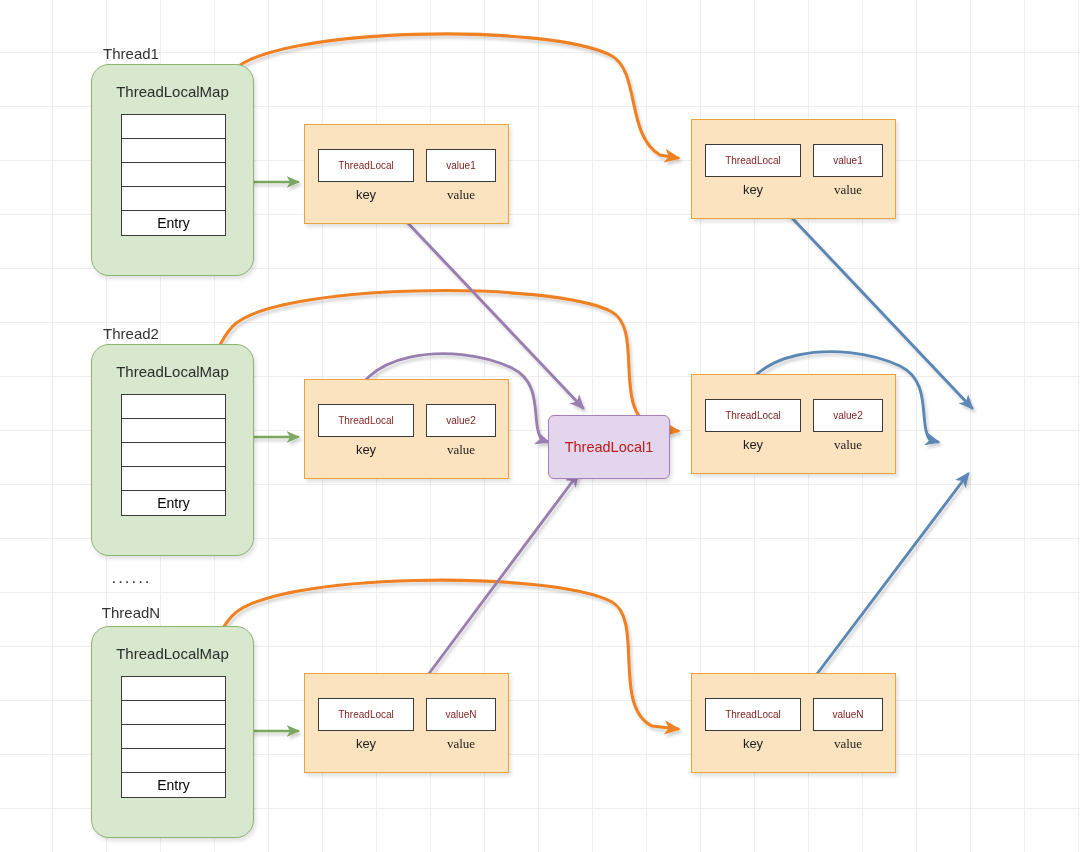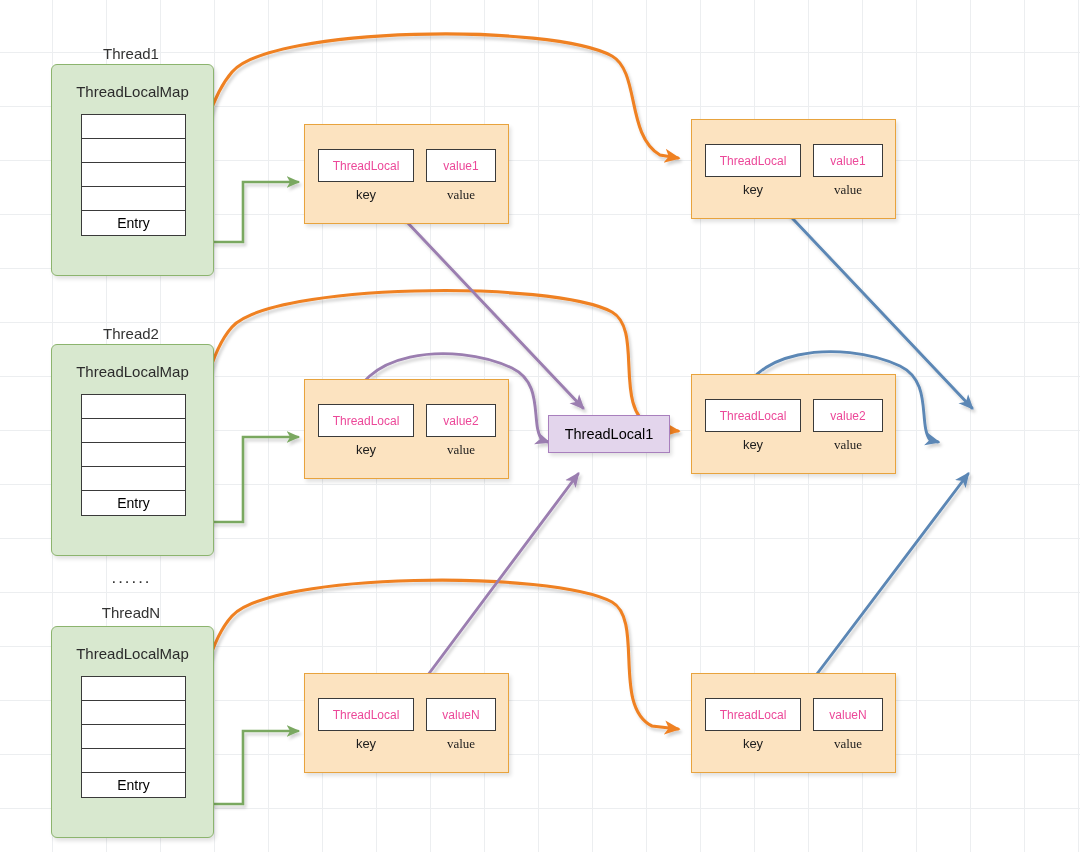--- a/index.html
+++ b/index.html
@@ -44,23 +44,24 @@
     letter-spacing: 1px;
     color: #333333;
     text-align: center;
     width: 160px;
   }
   .thread-box {
     position: absolute;
     width: 163px;
     background: #d8e8cf;
     border: 1.6px solid #8cb46e;
-    border-radius: 6px;
+    border-radius: 18px;
     box-shadow: 2px 3px 4px rgba(0,0,0,0.12);
     box-sizing: border-box;
+    margin-left: 40px;
   }
   .tlm-title {
     position: absolute;
     top: 18px;
     left: 0;
     width: 100%;
     text-align: center;
     font-size: 15px;
     color: #2b2b2b;
   }
@@ -97,48 +98,48 @@
     box-sizing: border-box;
   }
   .entry-cell {
     position: absolute;
     background: #ffffff;
     border: 1.6px solid #3a3a3a;
     box-sizing: border-box;
     display: flex;
     align-items: center;
     justify-content: center;
-    font-size: 12px;
-    color: #ec4899;
+    font-size: 10px;
+    color: #7f1d1d;
     white-space: nowrap;
   }
   .entry-cell.key  { left: 13px;  top: 24px; width: 96px; height: 33px; }
   .entry-cell.val  { left: 121px; top: 24px; width: 70px; height: 33px; }
   .entry-sub {
     position: absolute;
     font-size: 13px;
     color: #1d1d1d;
     text-align: center;
     top: 62px;
   }
   .entry-sub.key-sub { left: 13px;  width: 96px; }
   .entry-sub.val-sub { left: 121px; width: 70px; font-family: Liberation Serif, serif; }
 
   
   .obj-node {
     position: absolute;
     width: 122px;
-    height: 38px;
-    border-radius: 0;
+    height: 64px;
+    border-radius: 6px;
     box-sizing: border-box;
     display: flex;
     align-items: center;
     justify-content: center;
     font-size: 14.5px;
-    color: #000000;
+    color: #b91c1c;
     box-shadow: 2px 3px 4px rgba(0,0,0,0.12);
     white-space: nowrap;
   }
   .obj-node.purple {
     background: #e3d5ec;
     border: 1.6px solid #a87fbd;
   }
   .obj-node.blue {
     background: #cfdff2;
     border: 1.6px solid #7da4cf;

